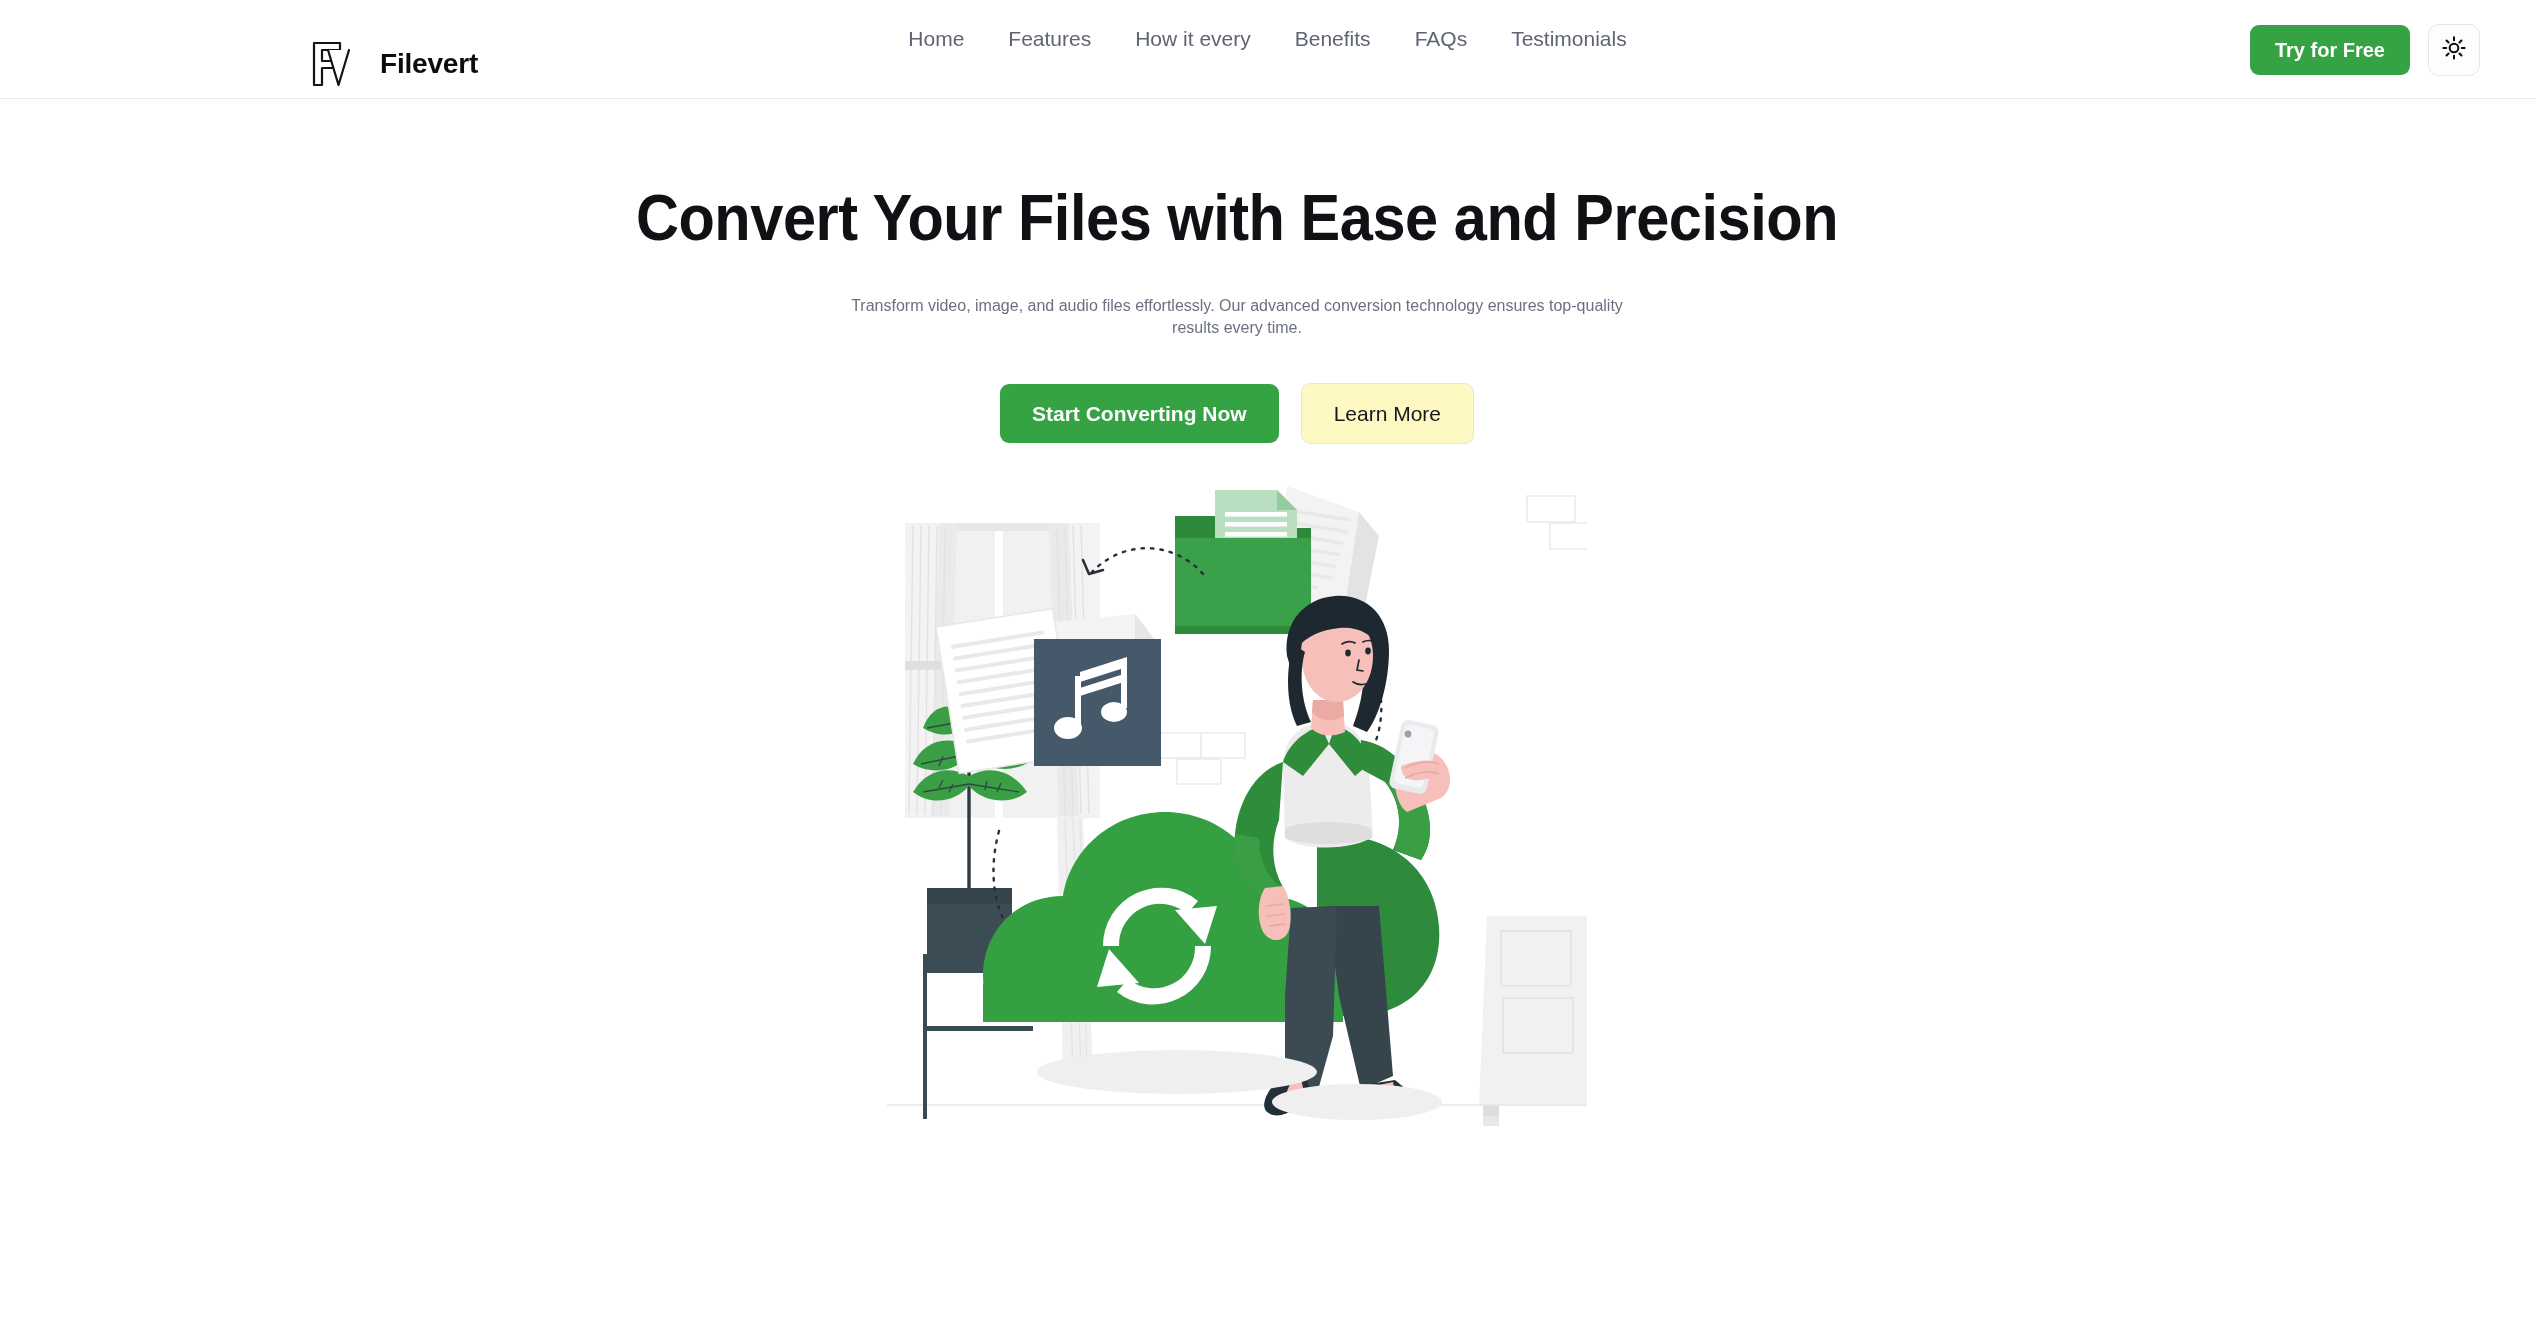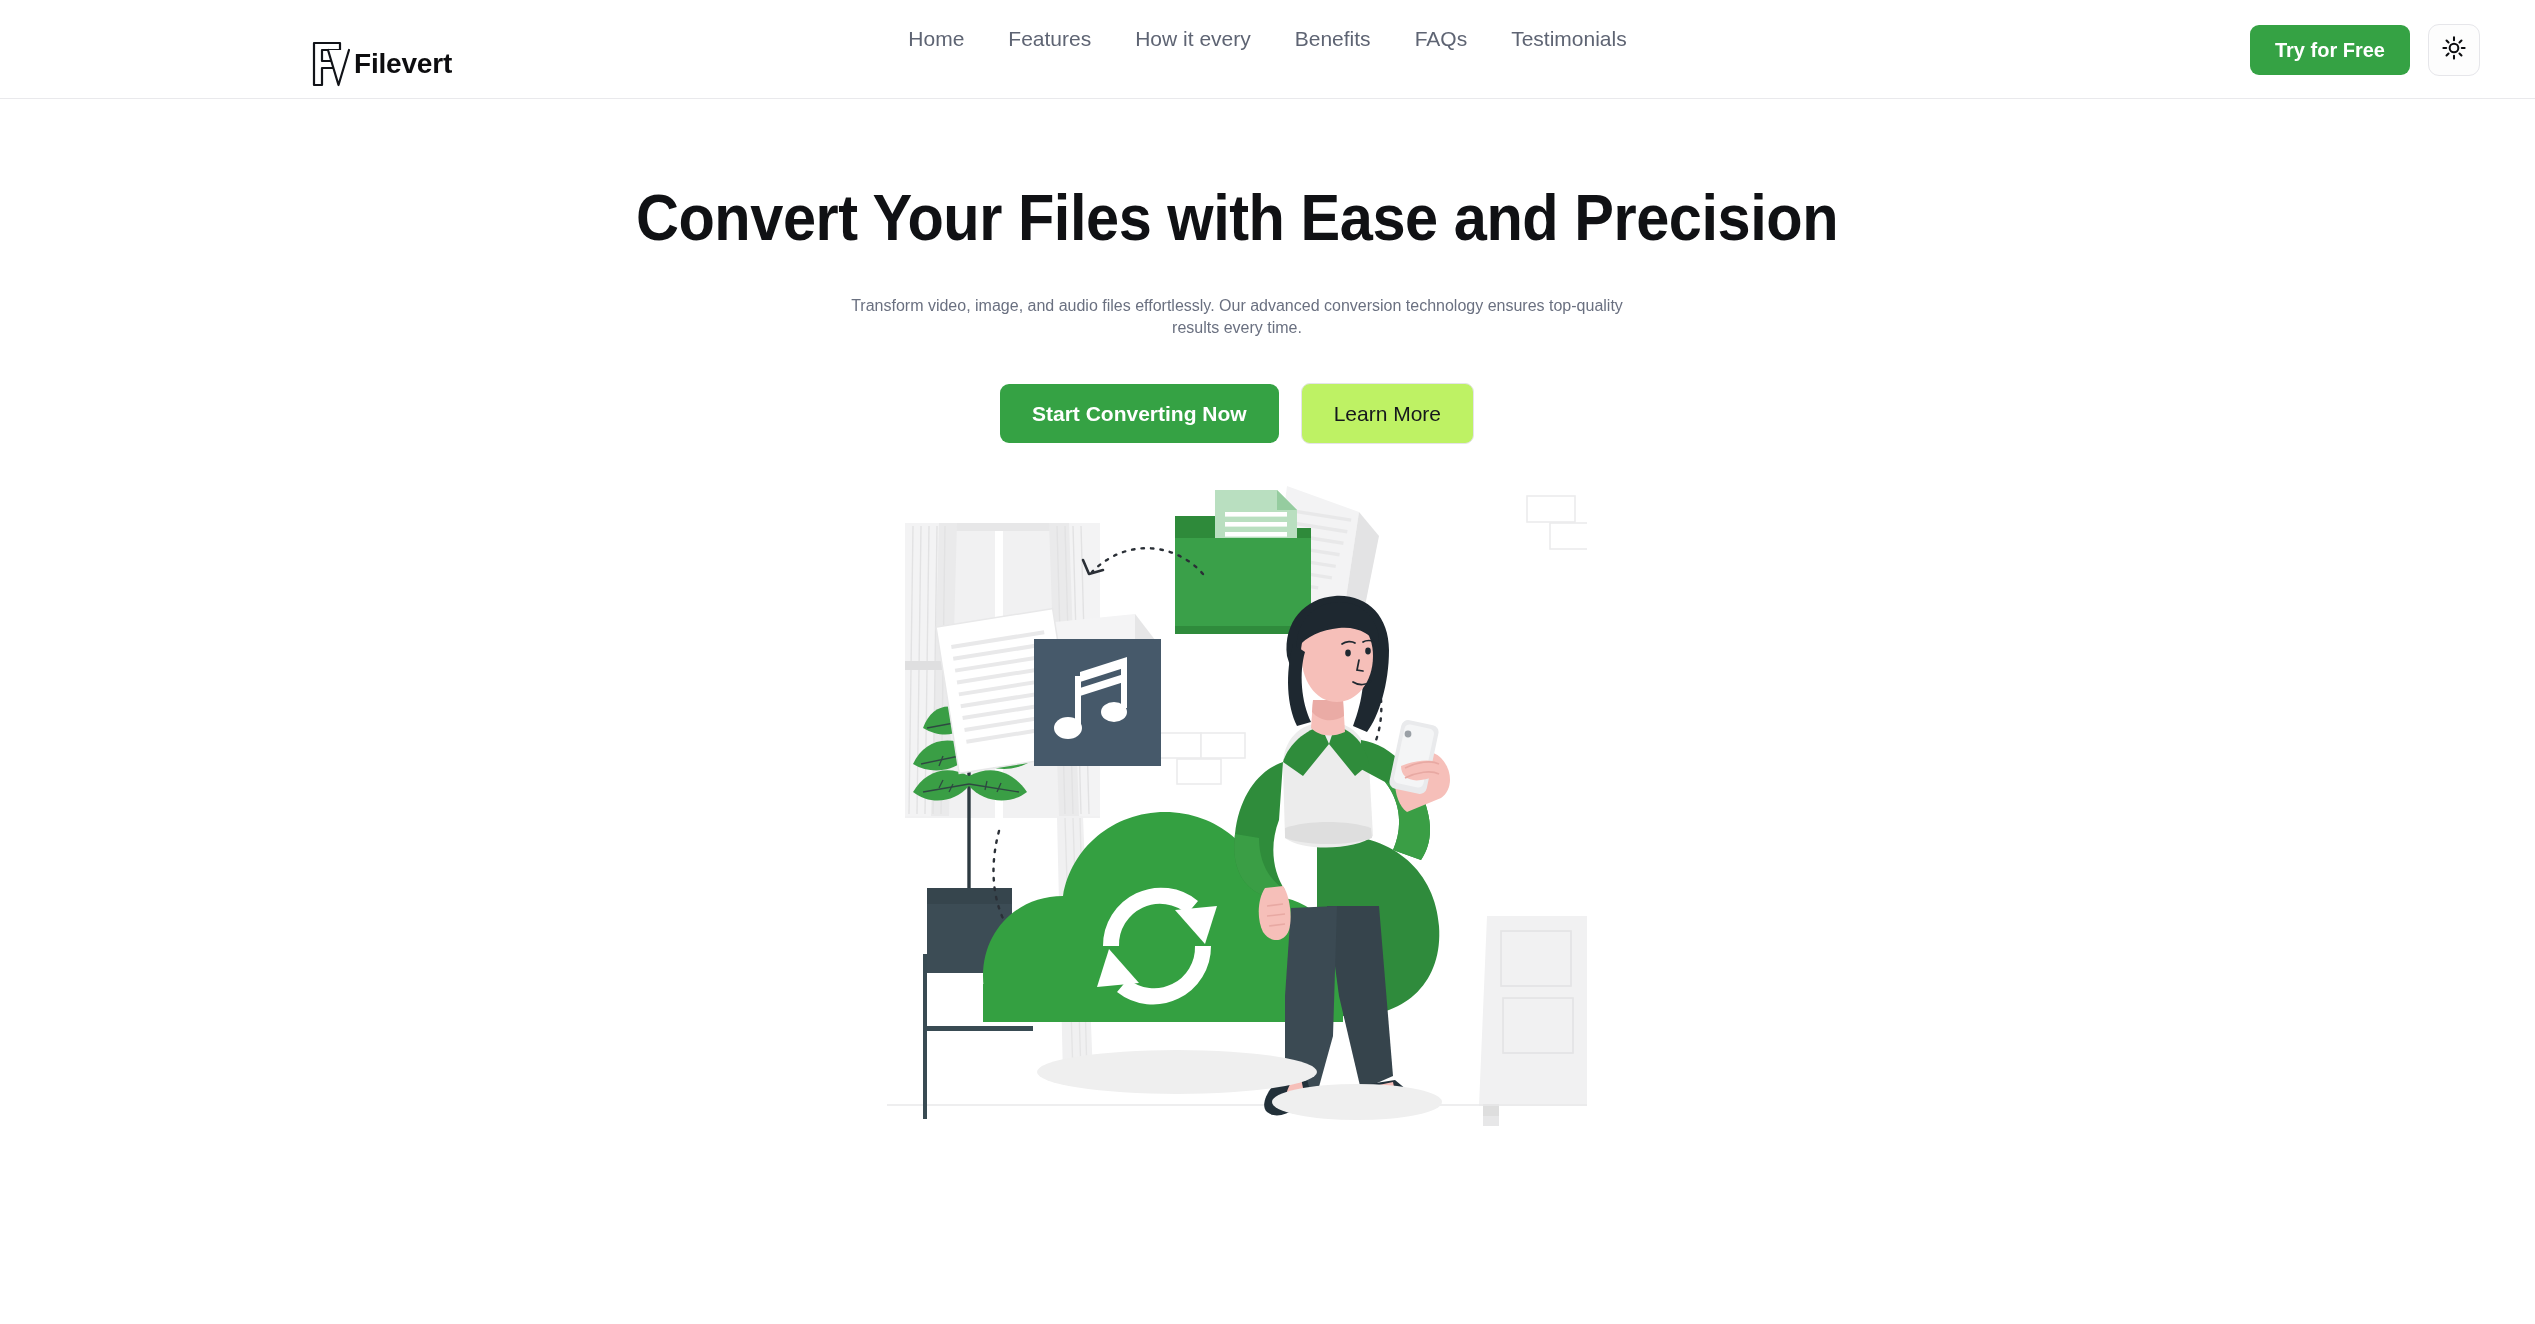--- a/index.html
+++ b/index.html
@@ -21,21 +21,21 @@
     display: flex;
     align-items: center;
   }
   #brand {
     position: absolute;
     left: 310px;
     top: 0;
     height: 127px;
     display: flex;
     align-items: center;
-    gap: 0;
+    gap: 26px;
     cursor: pointer;
   }
   #logo-mark { width: 44px; height: 48px; display: block; }
   #brand-name {
     font-size: 28px;
     font-weight: 700;
     color: #0d0d0f;
     letter-spacing: -0.2px;
     line-height: 1;
   }
@@ -126,21 +126,21 @@
     font-size: 21px;
     font-weight: 600;
     border: none;
     border-radius: 9px;
     padding: 19px 32px;
     cursor: pointer;
     line-height: 1;
     font-family: "Liberation Sans", sans-serif;
   }
   #learn-more-button {
-    background: #bef264;
+    background: #fef9c3;
     color: #16181d;
     font-size: 21px;
     font-weight: 500;
     border: 1px solid #e4e4e8;
     border-radius: 9px;
     padding: 19px 32px;
     cursor: pointer;
     line-height: 1;
     font-family: "Liberation Sans", sans-serif;
   }

